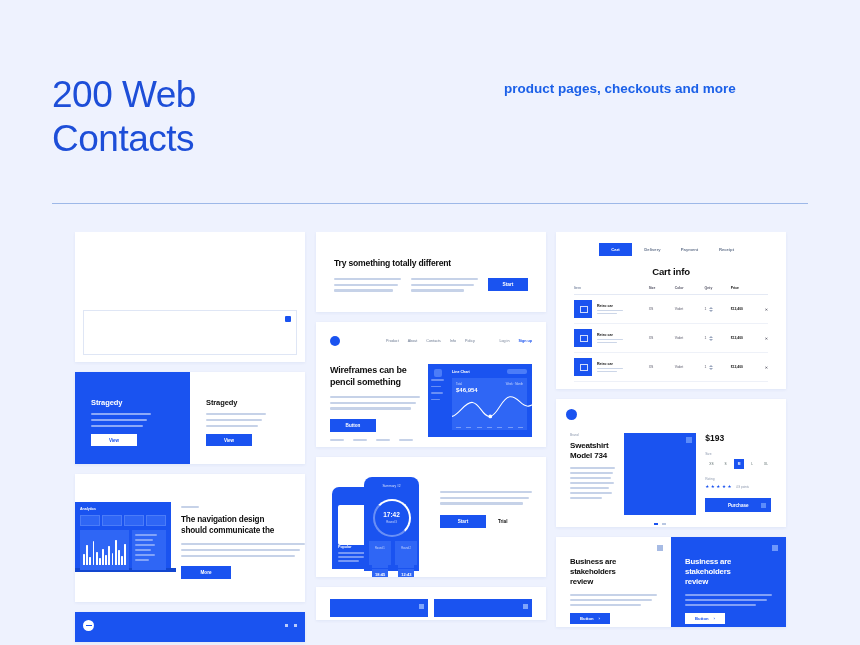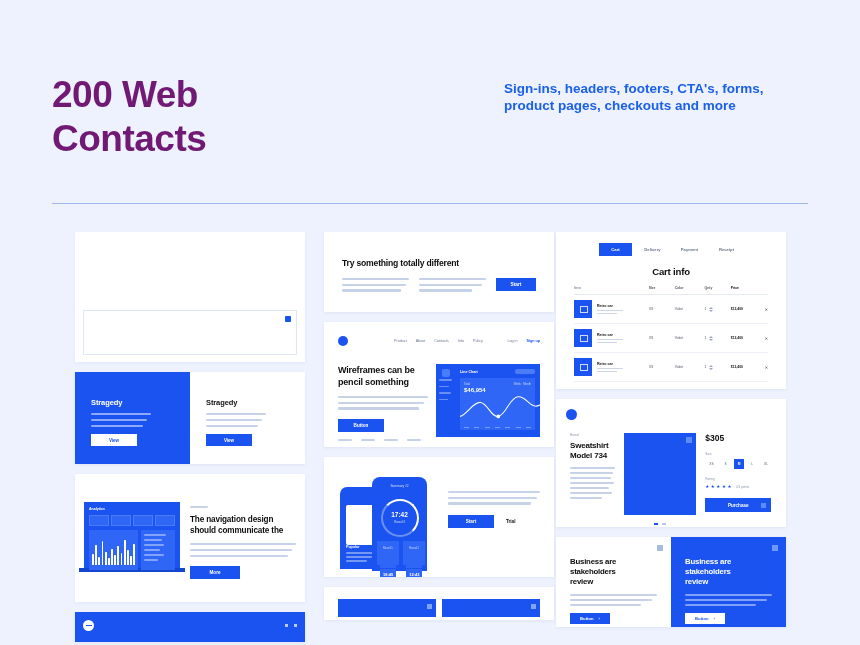--- a/index.html
+++ b/index.html
@@ -7,38 +7,38 @@
     width: 860px; height: 645px;
     overflow: hidden;
     background: #eef2fe;
     font-family: "Liberation Sans", sans-serif;
   }
   .page { position: relative; width: 860px; height: 645px; background: #eef2fe; }
 
   
   .hero-title {
     position: absolute; left: 52px; top: 73px;
-    font-size: 37px; line-height: 44px; font-weight: bold;
-    color: #701a75; letter-spacing: -0.5px;
+    font-size: 37px; line-height: 44px; font-weight: normal;
+    color: #1d4ed8; letter-spacing: -0.5px;
   }
   .hero-sub {
     position: absolute; left: 504px; top: 80px; width: 310px;
     font-size: 13.5px; line-height: 17px; font-weight: bold;
     color: #1b60e8;
   }
   .rule {
     position: absolute; left: 52px; top: 203px; width: 756px;
     height: 1px; background: #9db8e8;
   }
 
   
   .grid { position: absolute; left: 0; top: 232px; width: 860px; height: 413px; overflow: hidden; }
   .col { position: absolute; top: 0; }
   .col-1 { left: 75px; width: 230px; }
-  .col-2 { left: 316px; width: 230px; margin-left: 8px; }
+  .col-2 { left: 316px; width: 230px; }
   .col-3 { left: 556px; width: 230px; }
 
   .card {
     background: #ffffff; width: 100%; margin-bottom: 10px;
     position: relative; overflow: hidden;
     box-shadow: 0 1px 3px rgba(30,70,160,.07);
   }
 
   
   .c-hero { height: 130px; background: #fff; }
@@ -75,21 +75,21 @@
   .sp.blue h4{color:#fff}.sp.white h4{color:#101010}
   .sp .lines i{display:block;height:2.4px;border-radius:1px;margin-bottom:3.5px;}
   .sp.blue .lines i{background:rgba(255,255,255,.5)}
   .sp.white .lines i{background:#c6d2e8}
   .sp .btn{position:absolute;bottom:18px;left:16px;width:46px;height:12px;font-size:4.5px;font-weight:bold;
            display:flex;align-items:center;justify-content:center;}
   .sp.blue .btn{background:#fff;color:#1a53f0}
   .sp.white .btn{background:#1a53f0;color:#fff}
 
   
-  .c-nav { height: 128px; padding: 24px 9px; display:flex; gap:10px; align-items:flex-start;}
+  .c-nav { height: 128px; padding: 24px 0; display:flex; gap:10px; align-items:flex-start;}
   .laptop { width:96px; position:relative; margin-top:4px;}
   .lap-screen{background:#1a53f0;padding:5px;position:relative;height:66px;}
   .lap-screen .lt{font-size:3.6px;color:#fff;font-weight:bold;margin-bottom:4px;}
   .lap-stats{display:flex;gap:2px;margin-bottom:4px;}
   .lap-stats div{flex:1;background:#2f66f5;border:.5px solid #4b7cf8;height:11px;}
   .lap-body{display:flex;gap:3px;}
   .lap-chart{flex:1.55;background:#2f66f5;height:40px;position:relative;padding:7px 3px 3px;}
   .lap-bars{display:flex;align-items:flex-end;gap:1.3px;height:28px;}
   .lap-bars i{flex:1;background:#fff;border-radius:.5px;}
   .lap-side{flex:1;background:#2f66f5;height:40px;padding:4px 3px;}
@@ -246,21 +246,20 @@
 </head>
 <body>
 
 <div class="page">
 
   <div class="hero-title">
     <div>200 Web</div>
     <div>Contacts</div>
   </div>
   <div class="hero-sub">
-    <div>Sign-ins, headers, footers, CTA's, forms,</div>
     <div>product pages, checkouts and more</div>
   </div>
   <div class="rule"></div>
 
   <div class="grid">
 
     <div class="col col-1">
 
       <div class="card c-hero">
         <div class="hero-panel">
@@ -609,21 +608,21 @@
             </div>
           </div>
           <div class="pr-img">
             <div class="tag"></div>
             <div class="pr-dots">
               <i class="on"></i>
               <i></i>
             </div>
           </div>
           <div class="pr-right">
-            <div class="pr-price">$305</div>
+            <div class="pr-price">$193</div>
             <div class="pr-lbl">Size</div>
             <div class="pr-sizes">
               <span>XS</span>
               <span>S</span>
               <span class="on">M</span>
               <span>L</span>
               <span>XL</span>
             </div>
             <div class="pr-lbl">Rating</div>
             <div class="pr-stars">

